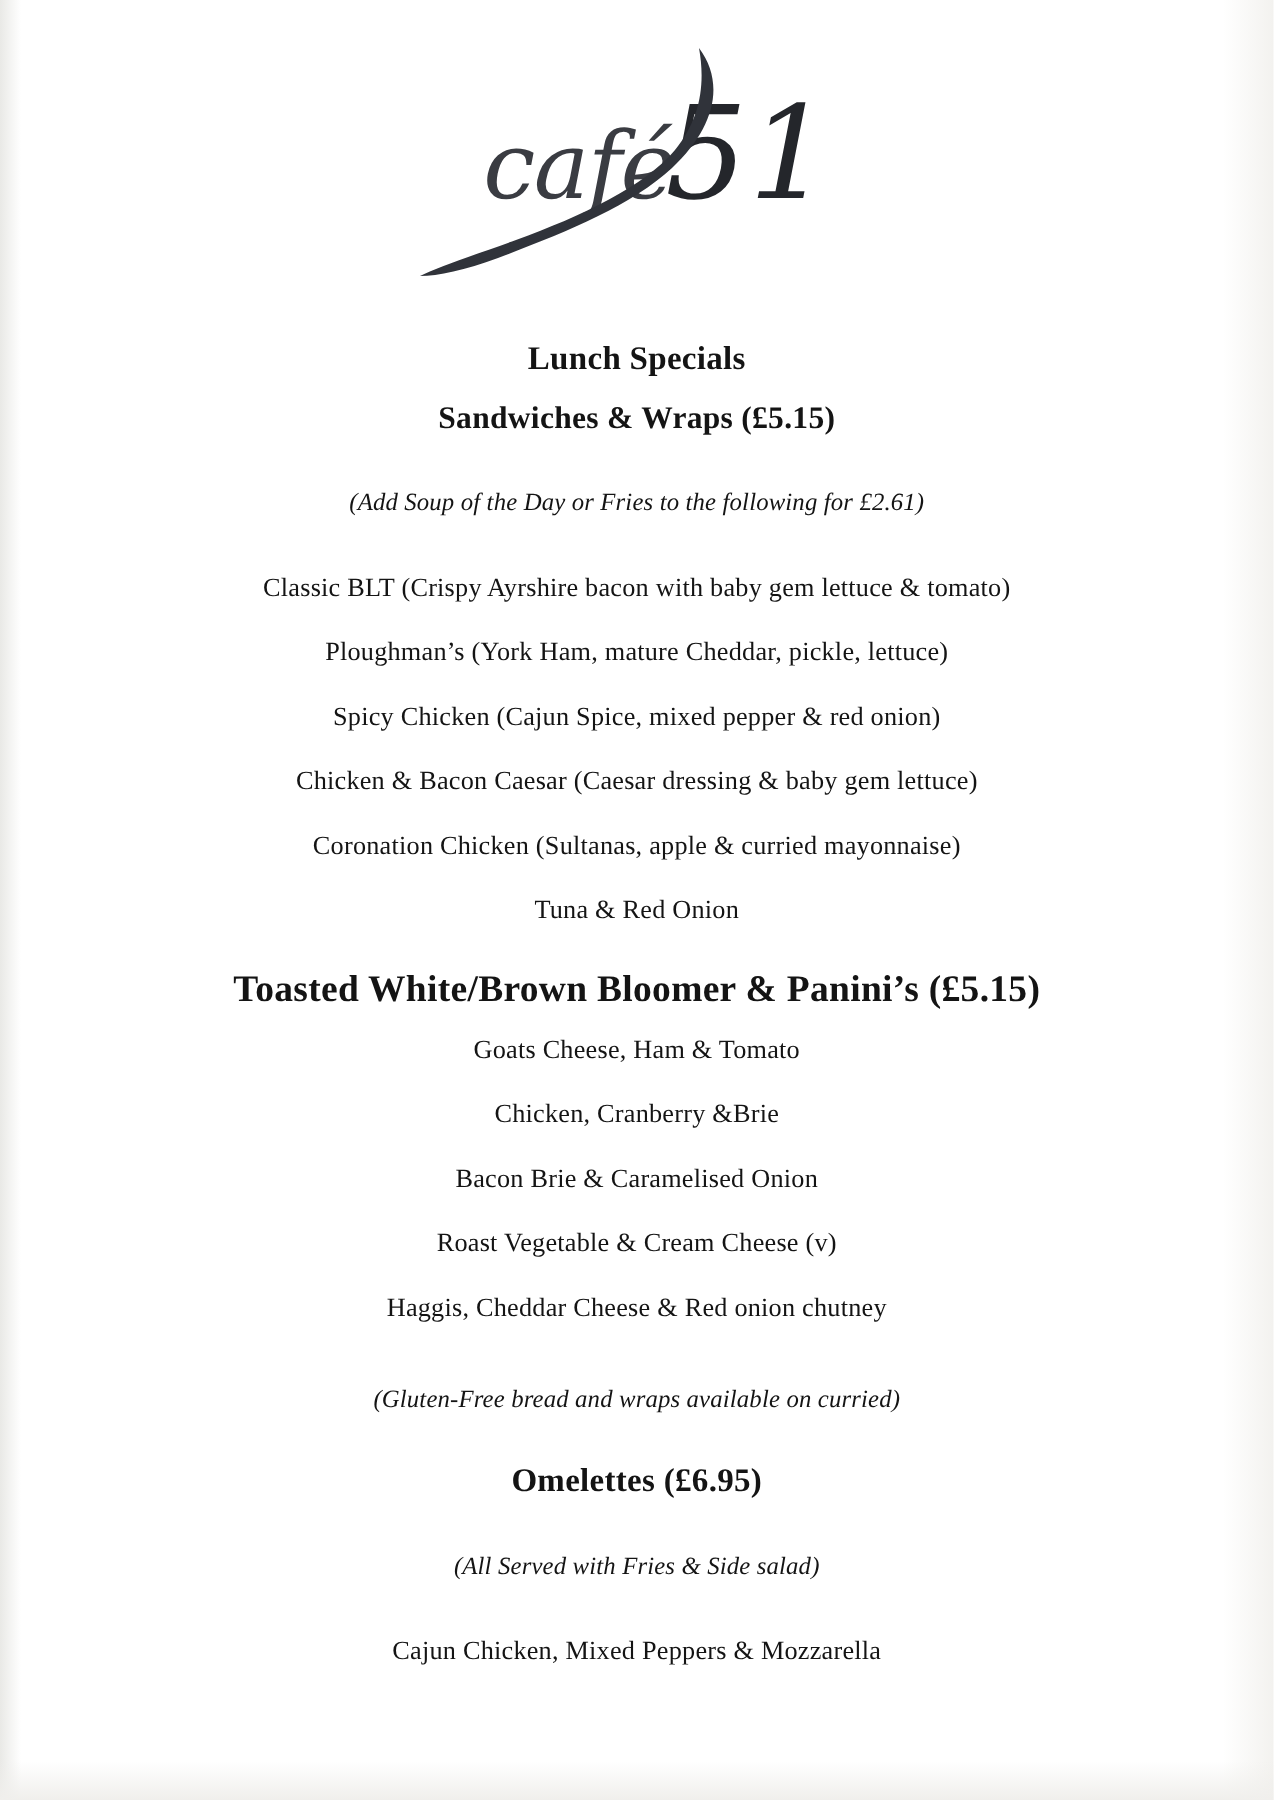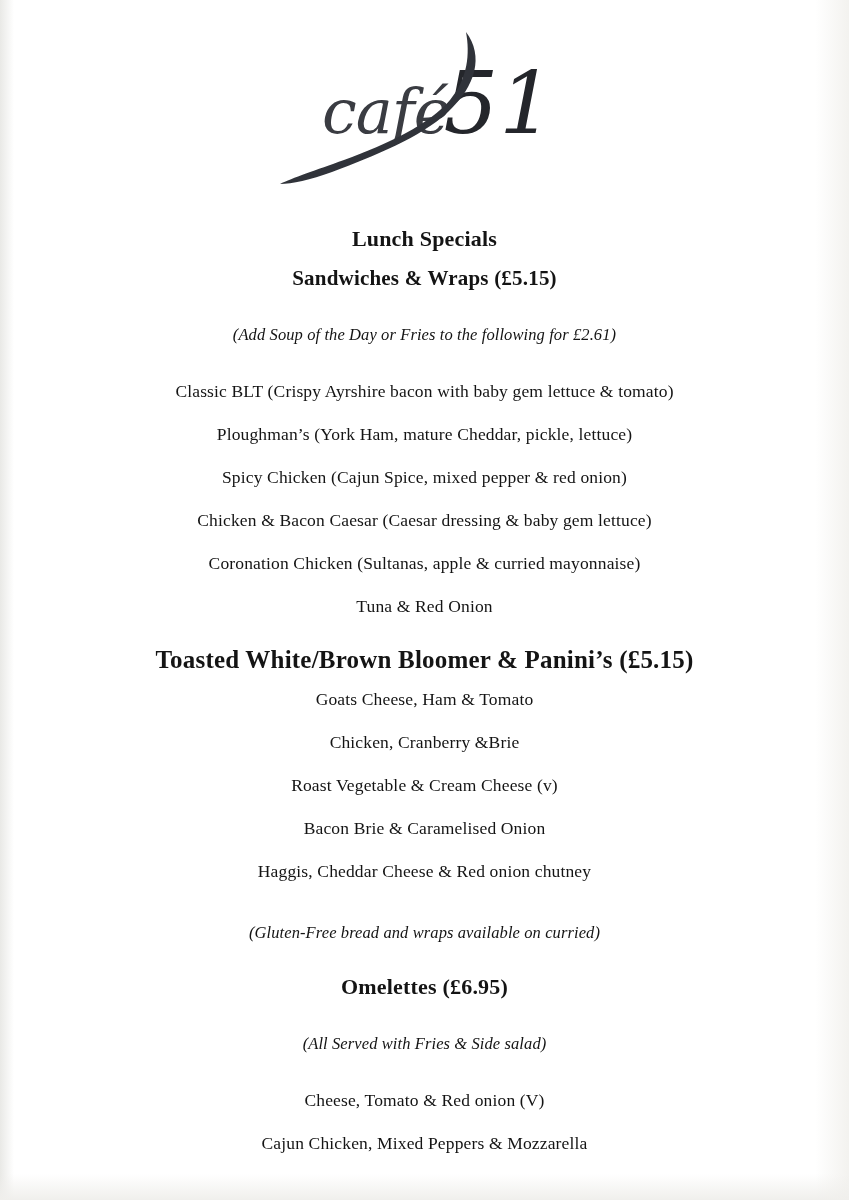--- a/index.html
+++ b/index.html
@@ -134,28 +134,27 @@
       <li class="item">Spicy Chicken (Cajun Spice, mixed pepper &amp; red onion)</li>
       <li class="item">Chicken &amp; Bacon Caesar (Caesar dressing &amp; baby gem lettuce)</li>
       <li class="item">Coronation Chicken (Sultanas, apple &amp; curried mayonnaise)</li>
       <li class="item">Tuna &amp; Red Onion</li>
     </ul>
 
     <h2 class="section-title wide">Toasted White/Brown Bloomer &amp; Panini’s (£5.15)</h2>
     <ul class="items">
       <li class="item">Goats Cheese, Ham &amp; Tomato</li>
       <li class="item">Chicken, Cranberry &amp;Brie</li>
+      <li class="item">Bacon Brie &amp; Caramelised Onion</li>
       <li class="item">Roast Vegetable &amp; Cream Cheese (v)</li>
-      <li class="item">Bacon Brie &amp; Caramelised Onion</li>
       <li class="item">Haggis, Cheddar Cheese &amp; Red onion chutney</li>
     </ul>
     <p class="note">(Gluten-Free bread and wraps available on curried)</p>
 
     <h2 class="section-title">Omelettes (£6.95)</h2>
     <p class="note">(All Served with Fries &amp; Side salad)</p>
     <ul class="items">
-      <li class="item">Cheese, Tomato &amp; Red onion (V)</li>
       <li class="item">Cajun Chicken, Mixed Peppers &amp; Mozzarella</li>
 
     </ul>
 
   </div>
 </div>
 
 </body></html>

